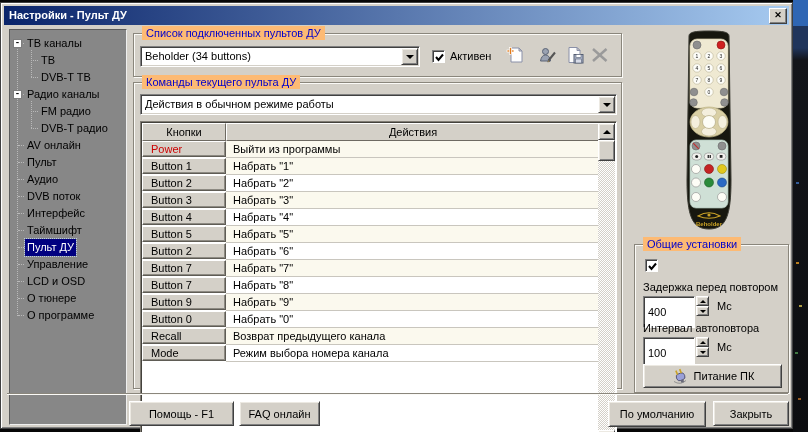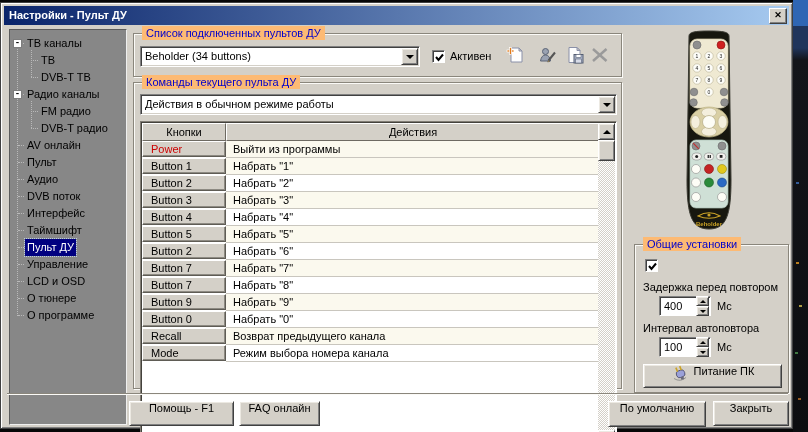--- a/index.html
+++ b/index.html
@@ -83,31 +83,31 @@
   .vscroll{position:absolute;top:1px;right:1px;bottom:1px;width:17px}
   .sb-btn{position:absolute;left:0;width:17px;height:17px;display:flex;align-items:center;justify-content:center}
   .sb-track{position:absolute;left:0;top:17px;bottom:17px;width:17px;background-color:#fff;
     background-image:linear-gradient(45deg,#d4d0c8 25%,transparent 25%,transparent 75%,#d4d0c8 75%),
                      linear-gradient(45deg,#d4d0c8 25%,transparent 25%,transparent 75%,#d4d0c8 75%);
     background-size:2px 2px;background-position:0 0,1px 1px}
   .sb-thumb{position:absolute;left:0;top:17px;width:17px;height:21px}
 
   
   .spin{position:absolute;height:20px}
-  .spin .sfield{position:absolute;left:16px;top:0;width:52px;height:20px;background:#fff;border:1px solid;
+  .spin .sfield{position:absolute;left:0;top:0;width:52px;height:32px;background:#fff;border:1px solid;
     border-color:#808080 #fff #fff #808080;box-shadow:inset 1px 1px 0 #404040;box-sizing:border-box;
     font:11px "Liberation Sans",sans-serif;padding:0 0 0 4px;color:#000}
   .spin .sbtns{position:absolute;left:53px;top:0;width:13px;height:20px}
   .spin .sbtn{position:absolute;left:0;width:13px;height:10px;display:flex;align-items:center;justify-content:center}
   .spin .sbtn .arr-up{border-left-width:3px;border-right-width:3px;border-bottom-width:3px}
   .spin .sbtn .arr-dn{border-left-width:3px;border-right-width:3px;border-top-width:3px}
   .unit{position:absolute;line-height:20px}
   .flabel{position:absolute;white-space:nowrap}
 
-  .push-btn{position:absolute;display:flex;justify-content:center;gap:5px;
+  .push-btn{position:absolute;display:flex;align-items:center;justify-content:center;gap:5px;
     font-size:11px;color:#000;cursor:default}
 
   .footer-divider{position:absolute;left:6px;top:390px;width:781px;height:0;
     border-top:1px solid #8a867c;border-bottom:1px solid #fbfaf7}
 </style>
 </head>
 <body>
 
 <div class="desktop-top"></div>
 <div class="desktop-bottom"></div>

